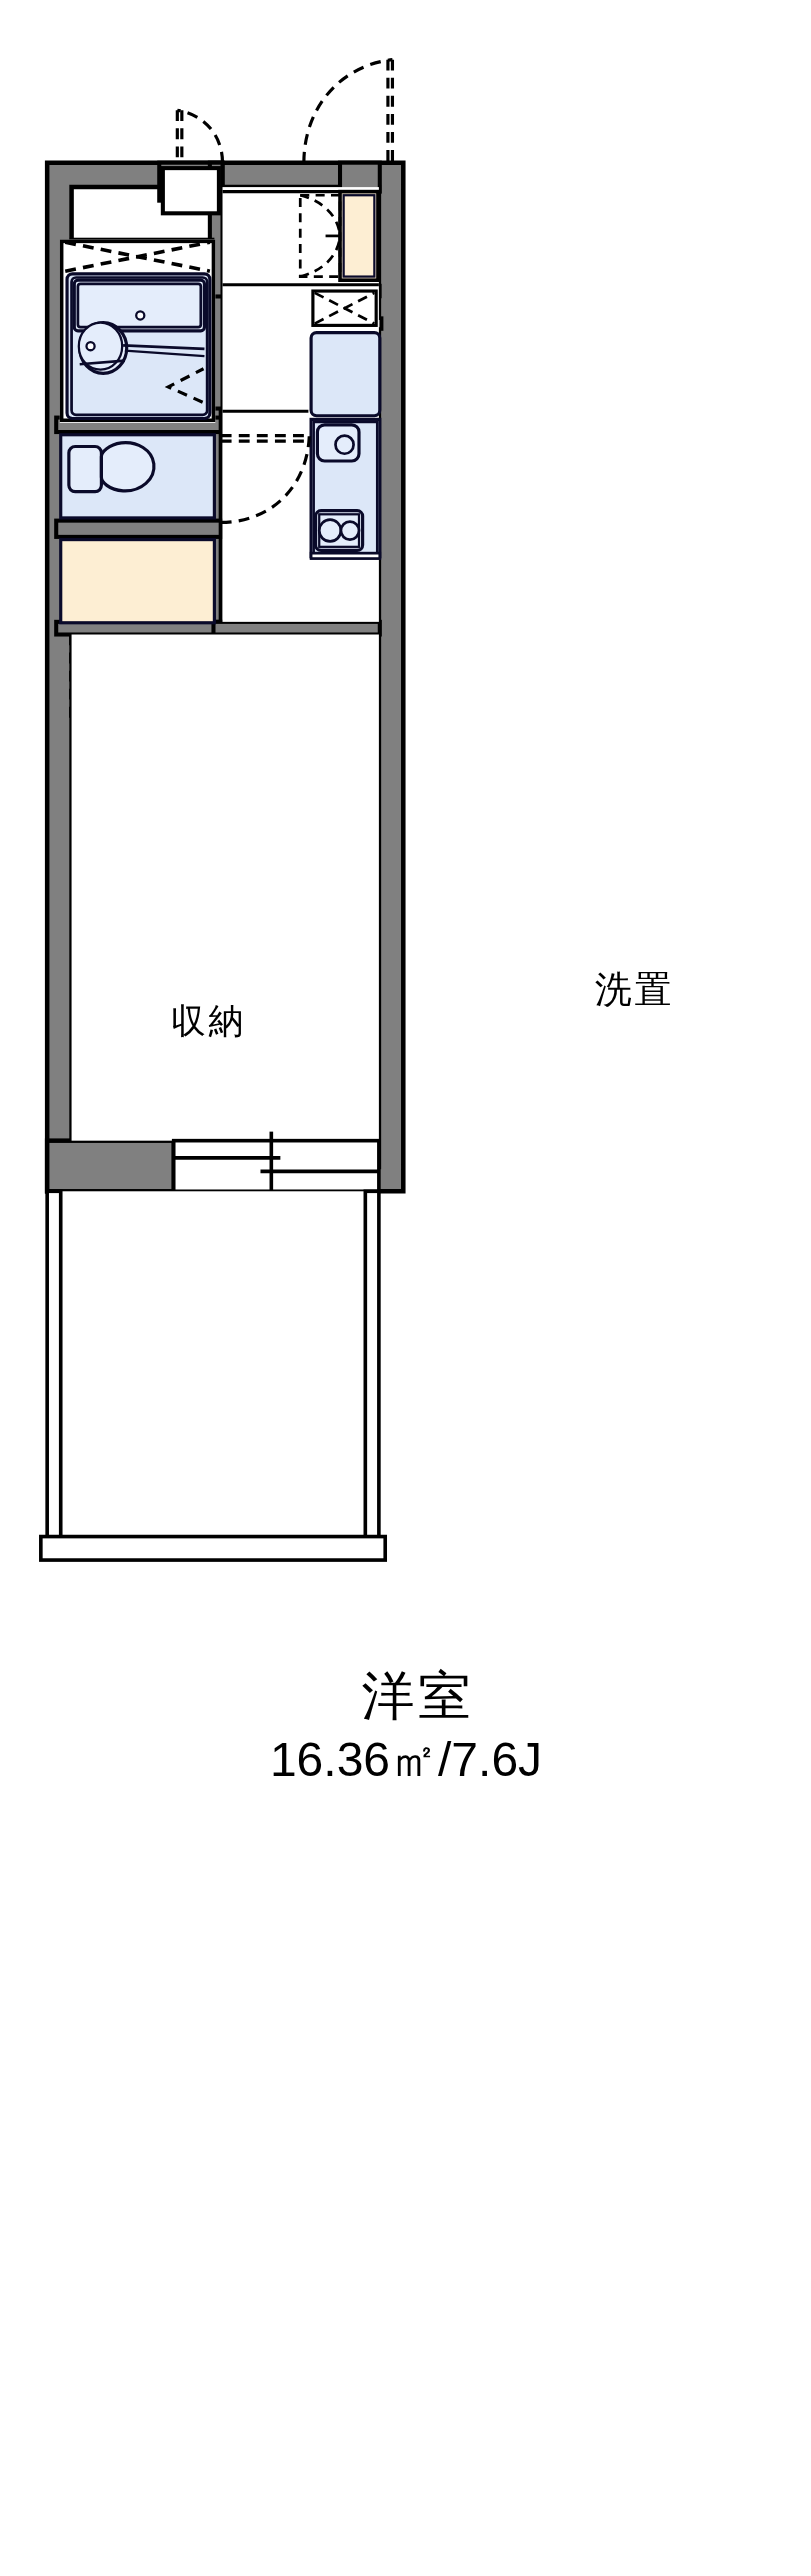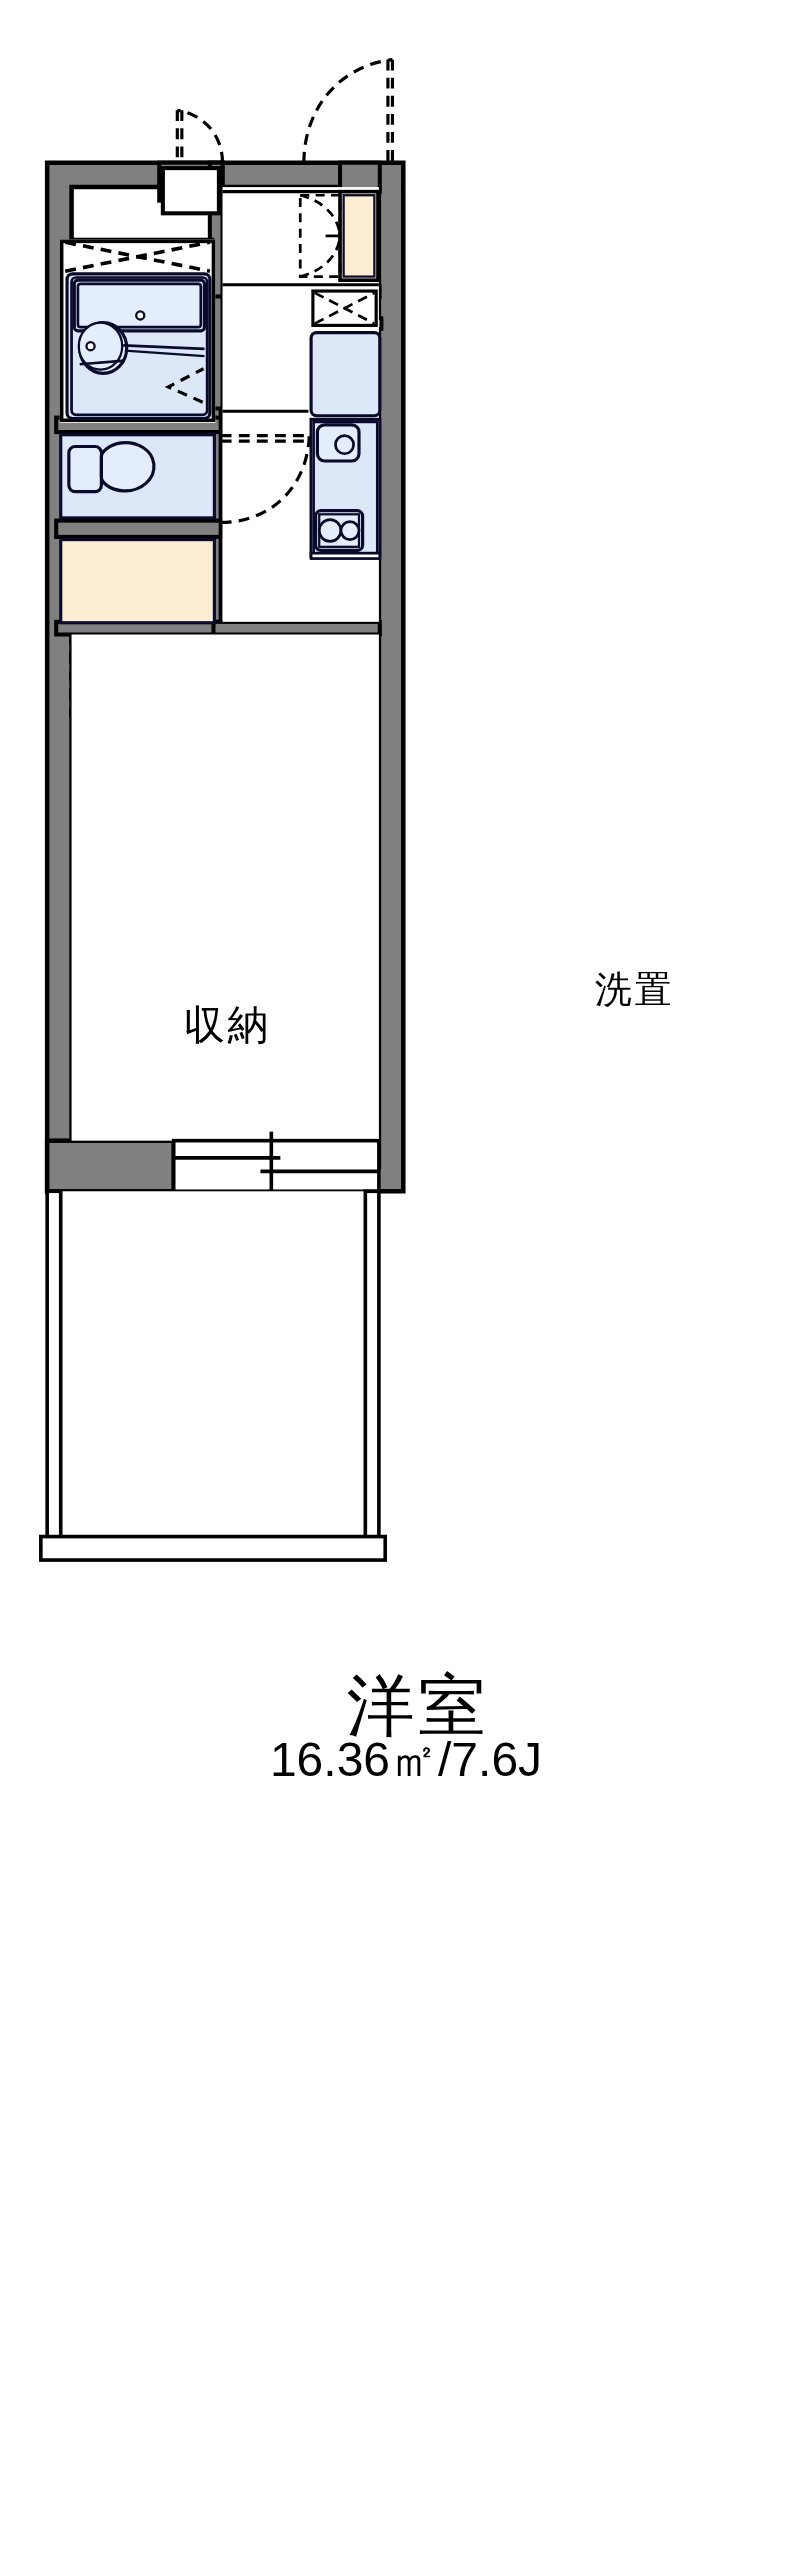--- a/index.html
+++ b/index.html
@@ -9,27 +9,27 @@
     width:812px;height:2576px;position:relative;overflow:hidden;
   }
   #plan{position:absolute;left:0;top:0;width:812px;height:2576px;}
   .lbl{
     position:absolute;
     font-family:"Liberation Sans","DejaVu Sans",sans-serif;
     color:#000;white-space:nowrap;
     text-align:center;
   }
   #room-name{
-    left:0;right:0;top:1661px;font-size:68px;letter-spacing:3.6px;margin-left:24px;
+    left:0;right:0;top:1661px;font-size:53px;letter-spacing:3.6px;margin-left:24px;
   }
   #room-area{
     left:0;right:0;top:1728px;font-size:48px;letter-spacing:0px;
   }
   #label-storage{
-    left:119px;width:217px;top:998px;font-size:41px;letter-spacing:2.7px;
+    left:100px;width:217px;top:998px;font-size:35px;letter-spacing:2.7px;
   }
   #label-laundry{
     left:562px;width:145px;top:965px;font-size:37px;letter-spacing:2.7px;
   }
 </style>
 </head>
 <body>
 
 <svg id="plan" viewBox="0 0 898 2850" xmlns="http://www.w3.org/2000/svg">
 

